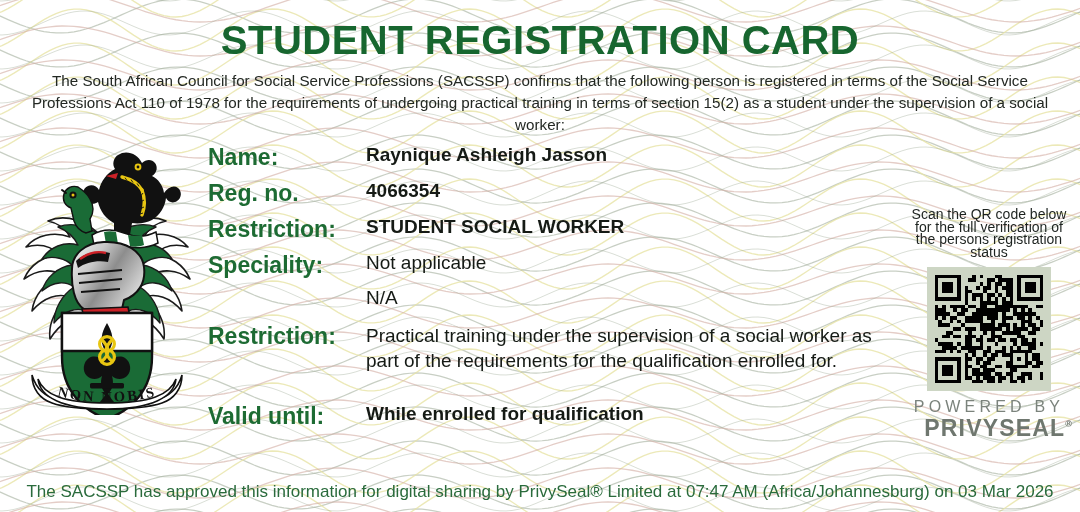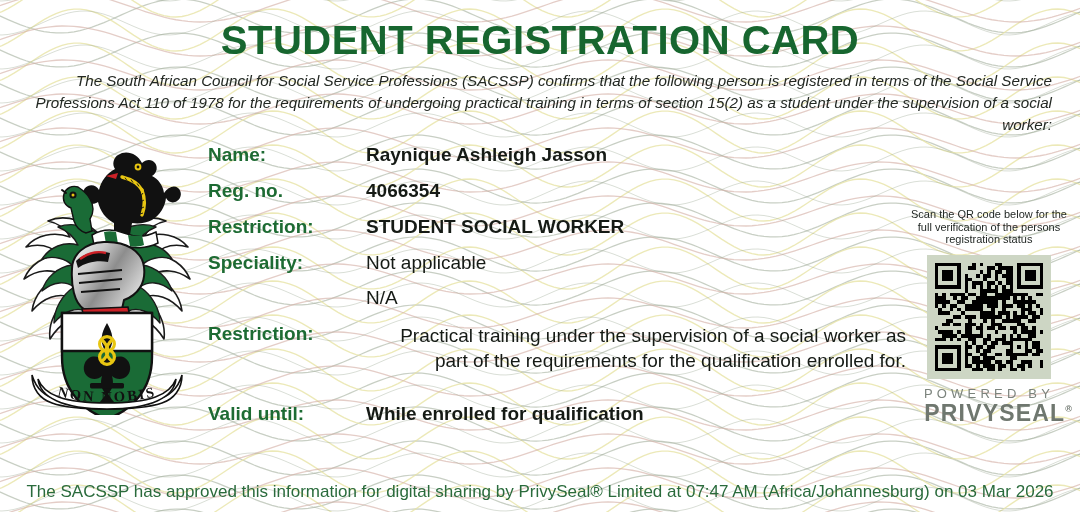--- a/index.html
+++ b/index.html
@@ -41,26 +41,25 @@
     color: #17662f;
     z-index: 3;
     white-space: nowrap;
   }
 
   #intro {
     position: absolute;
     top: 70px;
     left: 28px;
     width: 1024px;
-    text-align: right;
+    text-align: center;
     font-size: 15.2px;
     line-height: 22px;
     color: #232823;
     z-index: 3;
-    font-style: italic;
   }
 
   
   #crest {
     position: absolute;
     left: 18px;
     top: 143px;
     width: 178px;
     height: 272px;
     z-index: 3;
@@ -77,33 +76,32 @@
   .row {
     position: absolute;
     left: 0;
     width: 700px;
     height: 26px;
   }
   .lbl {
     position: absolute;
     left: 0;
     top: 0;
-    font-size: 19px;
+    font-size: 23px;
     font-weight: bold;
     color: #1d6b33;
     white-space: nowrap;
   }
   .val {
     position: absolute;
     left: 158px;
     top: 0;
     font-size: 19px;
     color: #151a15;
     white-space: nowrap;
-    text-align: right;
   }
   .val.b { font-weight: bold; }
   .val.two-line { white-space: normal; line-height: 25px; width: 540px; }
 
   
   #sigblock {
     position: absolute;
     left: 688px;
     top: 368px;
     width: 228px;
@@ -137,31 +135,31 @@
   
   #qrpanel {
     position: absolute;
     left: 906px;
     top: 208px;
     width: 166px;
     z-index: 3;
     text-align: center;
   }
   #qr-caption {
-    font-size: 11px;
+    font-size: 14px;
     line-height: 12.6px;
     color: #1d2320;
   }
   #qr-svg {
     display: block;
     margin: 9px auto 0 auto;
     background: #cdd6c4;
   }
   #powered-by {
-    font-size: 13px;
+    font-size: 16px;
     letter-spacing: 4.2px;
     color: #7b837c;
     margin-top: 7px;
   }
   #privyseal {
     font-size: 23px;
     font-weight: bold;
     letter-spacing: 1.2px;
     color: #6f776f;
     margin-top: -1px;

